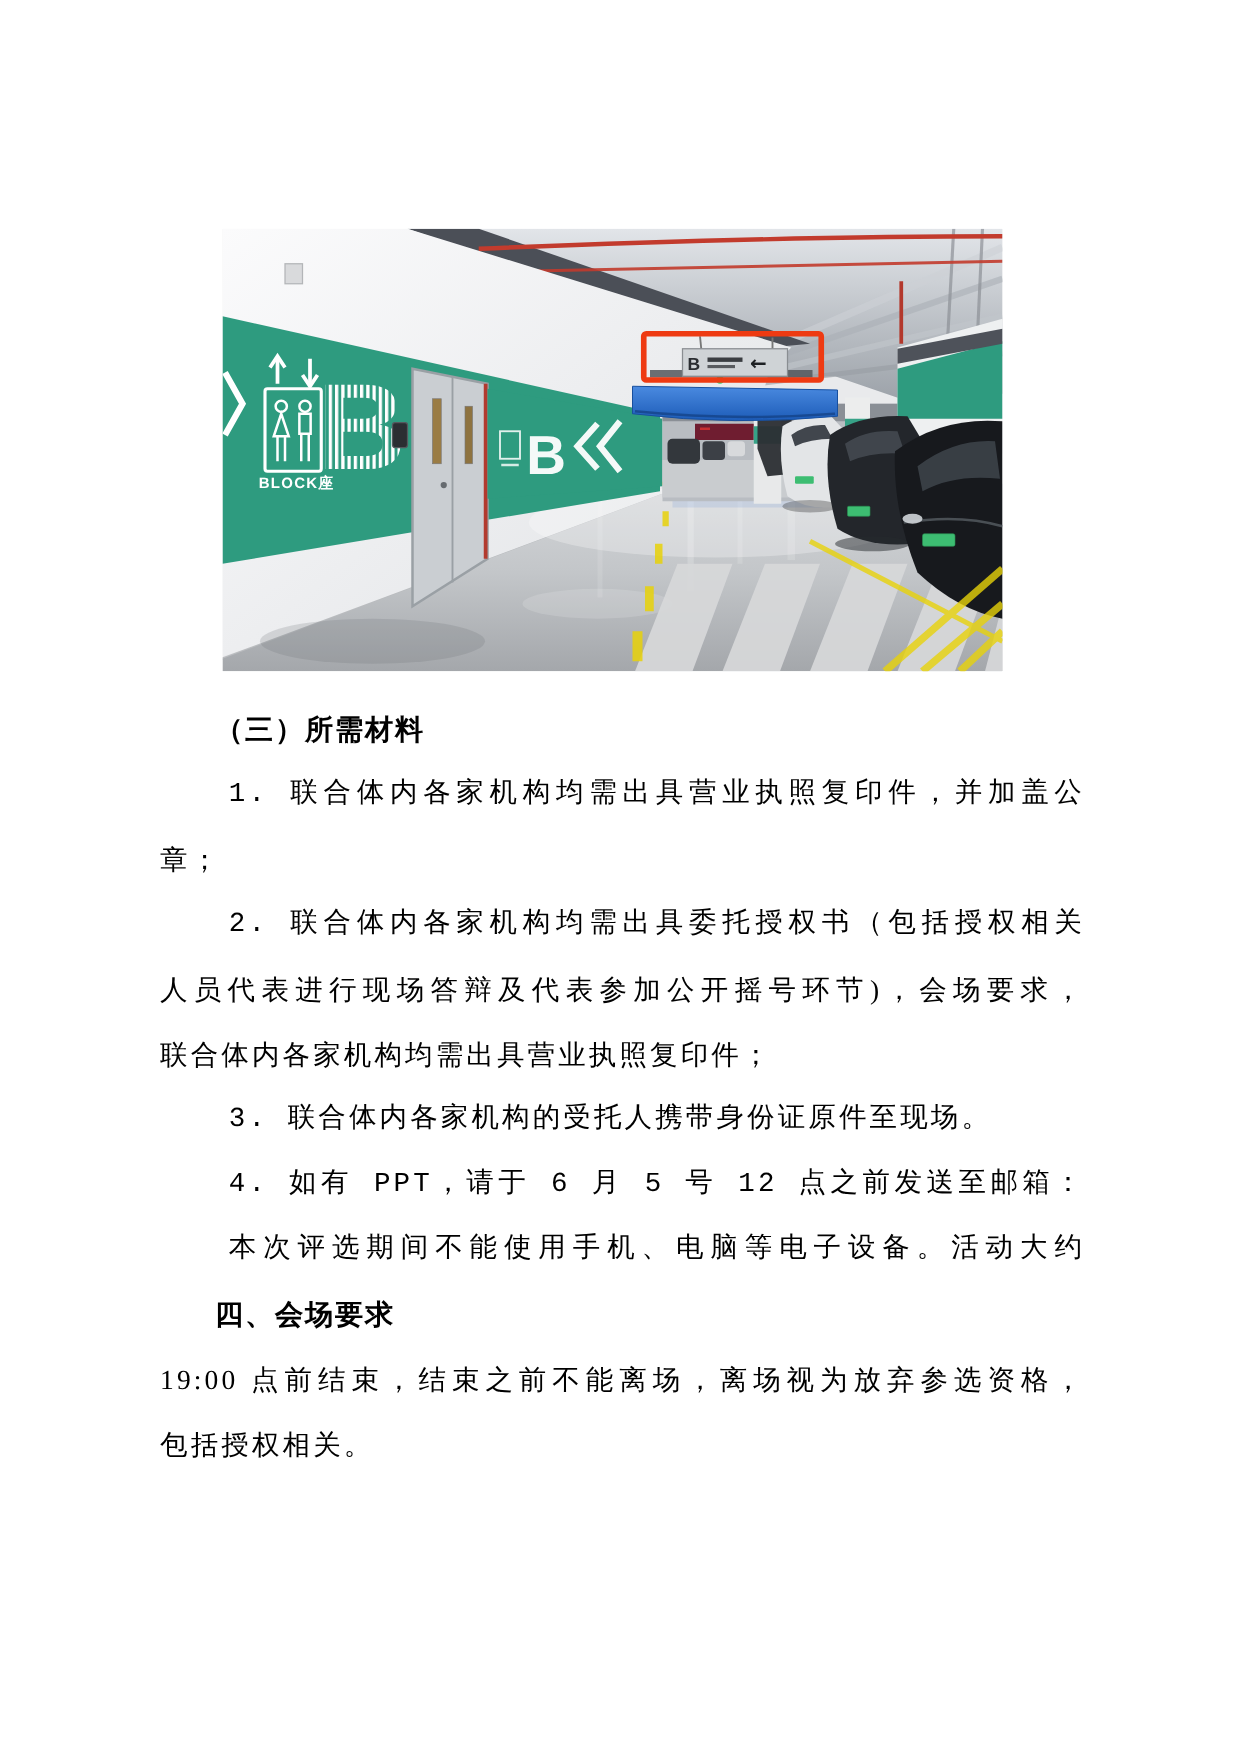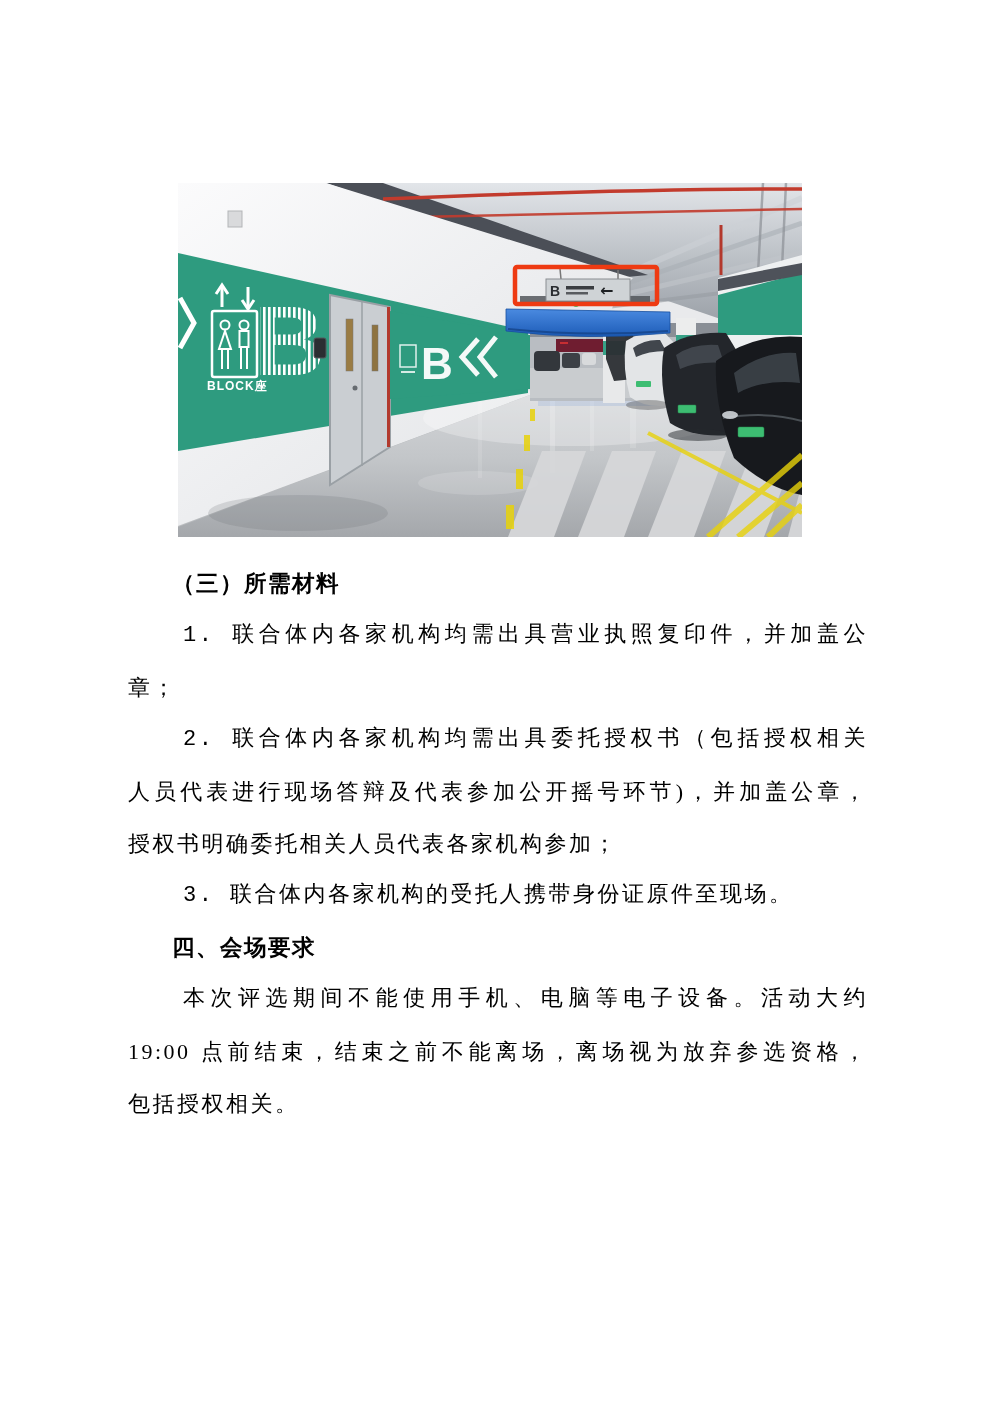--- a/index.html
+++ b/index.html
@@ -217,22 +217,23 @@
         <rect x="337" y="84" width="142" height="37" fill="none" stroke="#ee3a12" stroke-width="4.5" rx="2"></rect>
       </g>
     </svg>
   </figure>
 
   <div class="doc">
       <div class="doc-line heading">（三）所需材料</div>
       <div class="doc-line body indent just">1. 联合体内各家机构均需出具营业执照复印件，并加盖公</div>
       <div class="doc-line body">章；</div>
       <div class="doc-line body indent just">2. 联合体内各家机构均需出具委托授权书（包括授权相关</div>
-      <div class="doc-line body just">人员代表进行现场答辩及代表参加公开摇号环节)，并加盖公章，</div>
-      <div class="doc-line body">授权书明确委托相关人员代表各家机构参加；</div>
+      <div class="doc-line body just">人员代表进行现场答辩及代表参加公开摇号环节)，会场要求，</div>
+      <div class="doc-line body">联合体内各家机构均需出具营业执照复印件；</div>
       <div class="doc-line body indent">3. 联合体内各家机构的受托人携带身份证原件至现场。</div>
+      <div class="doc-line body indent just">4. 如有 PPT，请于 6 月 5 号 12 点之前发送至邮箱：</div>
+      <div class="doc-line body indent just">本次评选期间不能使用手机、电脑等电子设备。活动大约</div>
       <div class="doc-line heading">四、会场要求</div>
-      <div class="doc-line body indent just">本次评选期间不能使用手机、电脑等电子设备。活动大约</div>
       <div class="doc-line body just">19:00 点前结束，结束之前不能离场，离场视为放弃参选资格，</div>
       <div class="doc-line body">包括授权相关。</div>
     </div>
 
 </div>
 
 </body></html>

